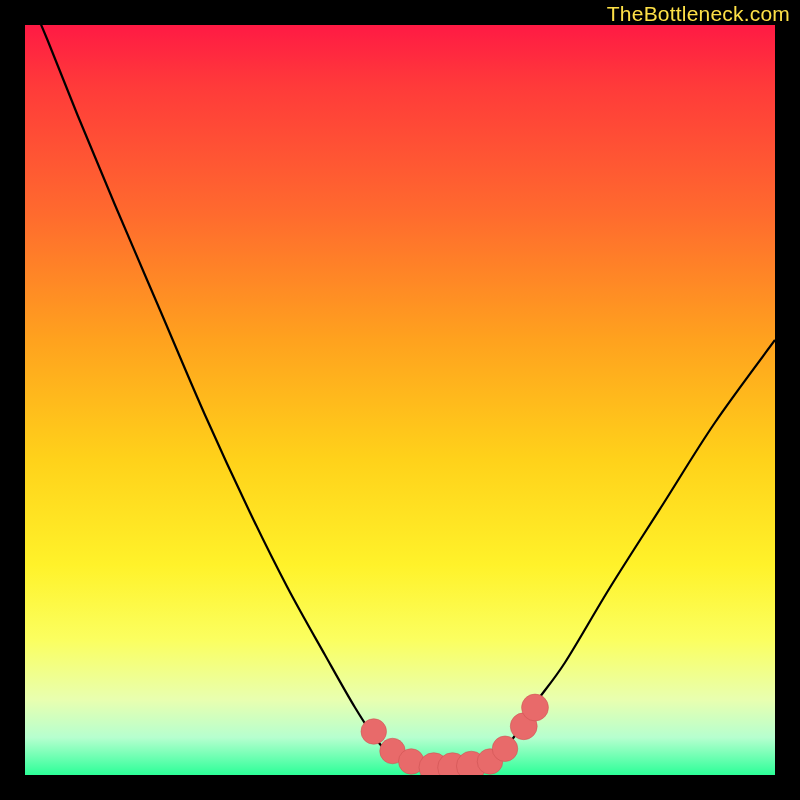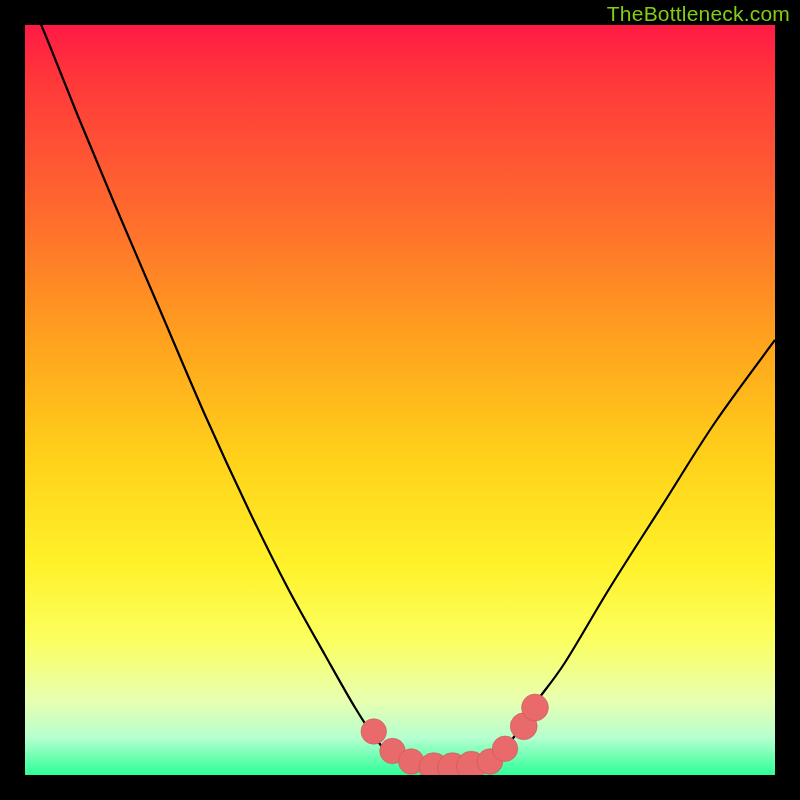--- a/index.html
+++ b/index.html
@@ -45,21 +45,21 @@
     );
   }
   .curve-svg {
     position: absolute;
     inset: 0;
   }
   .watermark {
     position: absolute;
     top: 2px;
     right: 10px;
-    color: #84cc16;
+    color: #fde047;
     font-size: 21px;
     font-weight: 500;
     letter-spacing: 0.2px;
     user-select: none;
   }
 </style>
 </head>
 <body>
 
 <div class="frame">

